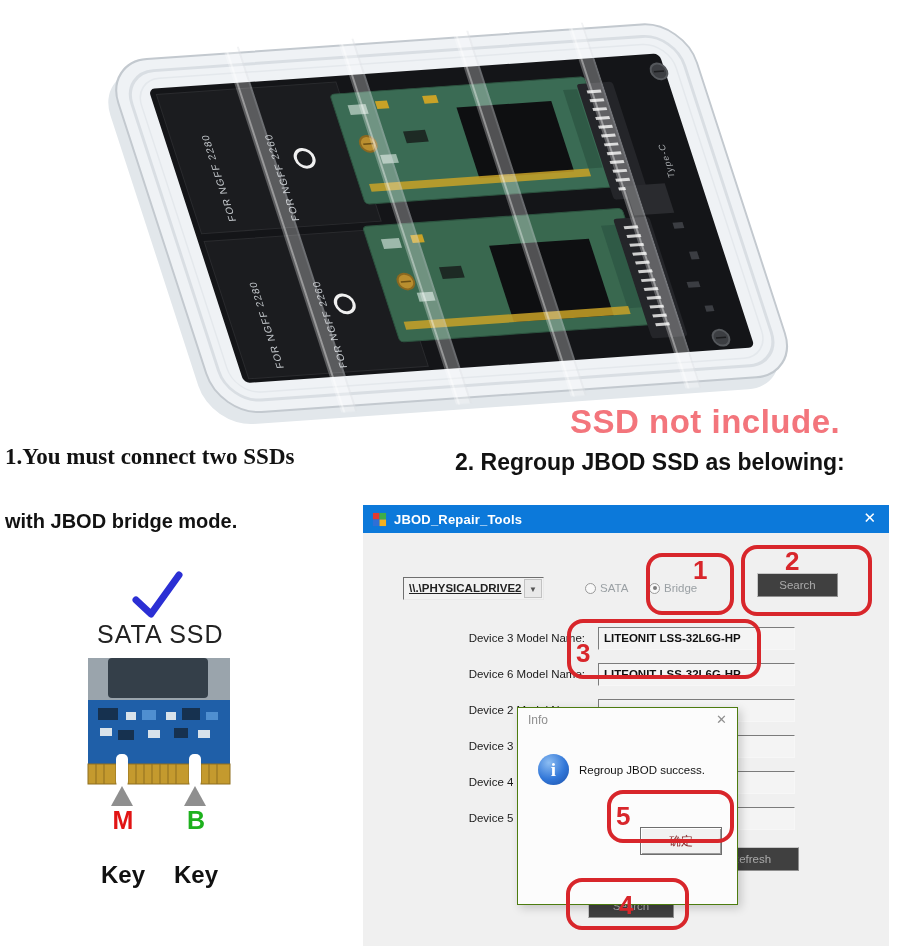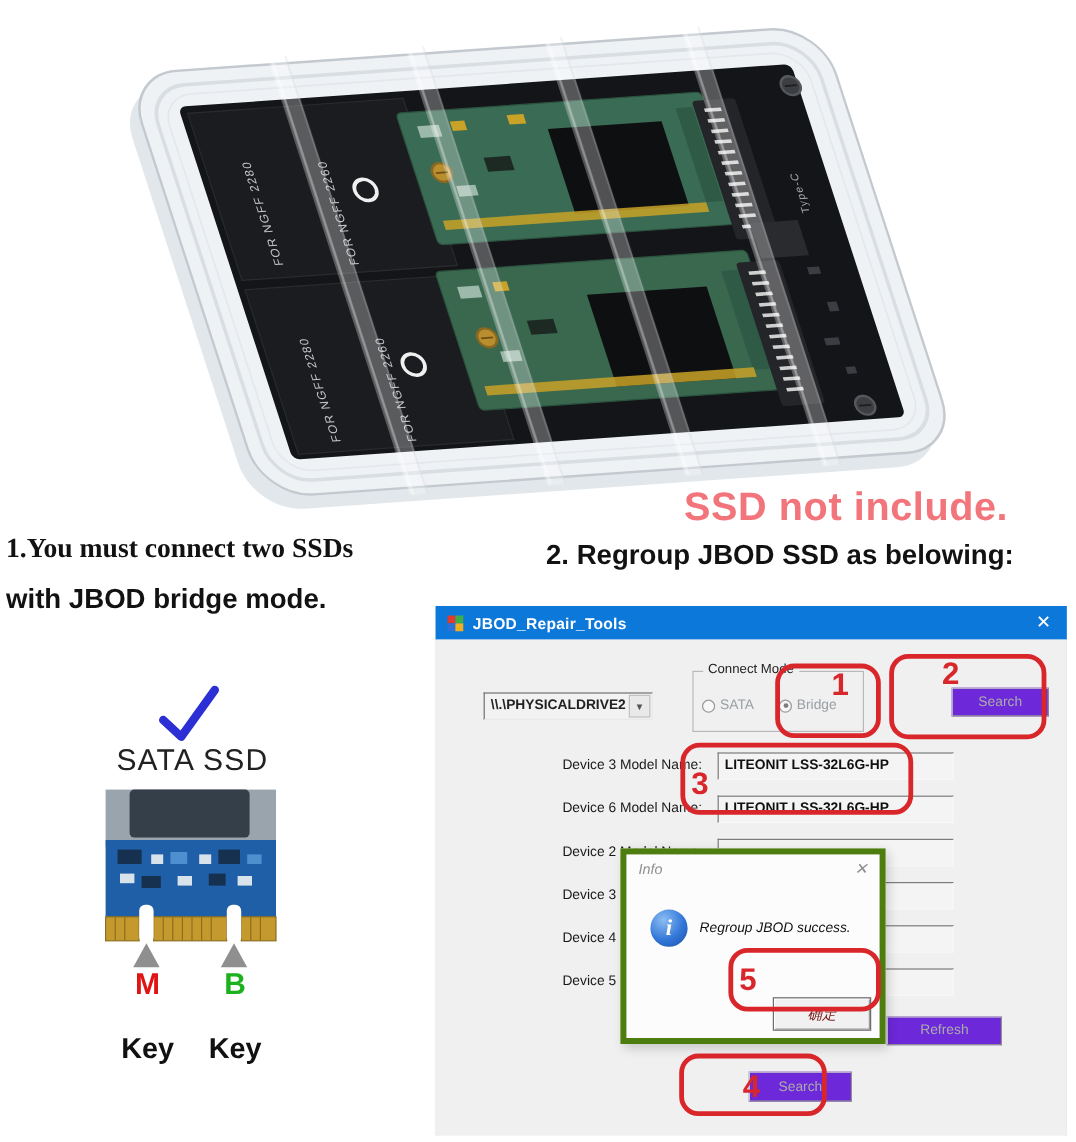--- a/index.html
+++ b/index.html
@@ -3,21 +3,21 @@
 <meta charset="utf-8">
 <style>
   * { margin:0; padding:0; box-sizing:border-box; }
   html,body { width:897px; height:952px; background:#ffffff; overflow:hidden;
               font-family:"Liberation Sans", sans-serif; }
   .abs { position:absolute; }
 
   
   .note { position:absolute; left:570px; top:403px; font-size:33px; font-weight:bold; color:#f3757c; letter-spacing:0.5px; }
   .h1a  { position:absolute; left:5px;  top:444px; font-size:23px; font-weight:bold; color:#121212;font-family:Liberation Serif, serif; }
-  .h1b  { position:absolute; left:5px;  top:486px; font-size:23px; font-weight:bold; color:#121212; }
+  .h1b  { position:absolute; left:5px;  top:510px; font-size:20px; font-weight:bold; color:#121212; }
   .h2   { position:absolute; left:455px; top:449px; font-size:23px; font-weight:bold; color:#121212; }
 
   
   .sata-title { position:absolute; left:97px; top:620px; font-size:25px; color:#222; letter-spacing:1px;text-align:right; }
   .tri { position:absolute; width:0; height:0; border-left:11px solid transparent;
          border-right:11px solid transparent; border-bottom:20px solid #8f8f8f; }
   .klM { position:absolute; left:108px; top:806px; width:30px; text-align:center; font-size:25px; font-weight:bold; color:#e11414; }
   .klB { position:absolute; left:181px; top:806px; width:30px; text-align:center; font-size:25px; font-weight:bold; color:#1db11d; }
   .key { position:absolute; top:833px; width:60px; text-align:center; font-size:24px; font-weight:bold; color:#111;margin-top:28px; }
 
@@ -26,46 +26,46 @@
          background:#f0f0f0; border:2px solid #cfe3f2; border-top:none; }
   .titlebar { position:absolute; left:-2px; top:0; width:526px; height:28px; background:#0c79da;
               display:flex; align-items:center; color:#fff; }
   .titlebar .ticon { width:15px; height:15px; margin-left:9px; }
   .titlebar .ttext { margin-left:7px; font-size:13px; font-weight:bold; letter-spacing:0.2px; }
   .titlebar .tclose { position:absolute; right:13px; top:4px; font-size:15px; color:#fff; cursor:default; }
   .client { position:absolute; left:-2px; top:28px; width:526px; height:413px; background:#f0f0f0; }
 
   .combo { position:absolute; left:40px; top:44px; width:141px; height:23px; background:#f2f2f2;
            border:1px solid; border-color:#6f6f6f #e9e9e9 #e9e9e9 #6f6f6f;
-           font-size:11.5px; font-weight:bold; color:#222; line-height:21px; padding-left:5px; }
+           font-size:11.5px; font-weight:bold; color:#222; line-height:21px; padding-left:5px;text-decoration:underline; }
   .combo .dd { position:absolute; right:1px; top:1px; width:18px; height:19px; background:#e9e9e9;
                border:1px solid #c2c2c2; text-align:center; font-size:8px; color:#555; line-height:19px; }
 
   .groupbox { position:absolute; left:214px; top:26px; width:143px; height:51px;
               border:1px solid #b9b9b9; }
   .groupbox .legend { position:absolute; left:8px; top:-8px; background:#f0f0f0; padding:0 4px;
                       font-size:11px; color:#222; }
   .radio { position:absolute; display:flex; align-items:center; color:#9aa0a4; font-size:11.5px; }
   .rdot { width:11px; height:11px; border-radius:50%; border:1px solid #9a9a9a; background:#f8f8f8;
           margin-right:4px; position:relative; }
   .rdot.on::after { content:""; position:absolute; left:2.5px; top:2.5px; width:4px; height:4px;
                     border-radius:50%; background:#7d7d7d; }
 
-  .btn { position:absolute; background:#6d28d9; border:1px solid;
+  .btn { position:absolute; background:#404040; border:1px solid;
          border-color:#c6c6c6 #8f8f8f #8f8f8f #c6c6c6; font-size:11.5px; color:#ababab;
-         display:flex; align-items:center; justify-content:center;margin-left:36px; }
+         display:flex; align-items:center; justify-content:center; }
 
   .rowlabel { position:absolute; left:78px; width:144px; text-align:right; font-size:11.5px; color:#1a1a1a; }
   .field { position:absolute; left:235px; height:23px; background:#f4f4f4;
            border:1px solid; border-color:#7b7b7b #f7f7f7 #f7f7f7 #7b7b7b;
            font-size:11.5px; font-weight:bold; color:#101010; line-height:21px; padding-left:5px; }
 
   
-  .dlg { position:absolute; left:154px; top:174px; width:221px; height:163px; background:#fcfcfc;
-         border:5px solid #4d7c0f; box-shadow:3px 3px 9px rgba(0,0,0,0.18); z-index:30;font-style:italic; }
+  .dlg { position:absolute; left:154px; top:174px; width:221px; height:198px; background:#fcfcfc;
+         border:1px solid #4d7c0f; box-shadow:3px 3px 9px rgba(0,0,0,0.18); z-index:30; }
   .dlg .dtitle { position:absolute; left:10px; top:5px; font-size:12px; color:#8f8f8f; }
   .dlg .dclose { position:absolute; right:10px; top:4px; font-size:13px; color:#8f8f8f; }
   .dlg .dicon { position:absolute; left:20px; top:46px; width:31px; height:31px; border-radius:50%;
                 background:radial-gradient(circle at 35% 28%, #8cbdf2, #3277d8 55%, #1b4fa8);
                 color:#fff; font-family:"Liberation Serif", serif; font-weight:bold; font-size:19px;
                 display:flex; align-items:center; justify-content:center; }
   .dlg .dmsg { position:absolute; left:61px; top:56px; font-size:11.5px; color:#111; }
   .dlg .okbtn { position:absolute; left:122px; top:119px; width:82px; height:28px; background:#f1f1f1;
                 border:1px solid #6e6e6e; box-shadow:inset 1px 1px 0 #ffffff, inset -1px -1px 0 #9a9a9a;
                 font-size:12px; color:#7f1d1d; display:flex; align-items:center; justify-content:center; }
@@ -250,23 +250,20 @@
     <span class="tclose">✕</span>
   </div>
 
   <div class="client">
 
     <div class="combo">
       <span>\\.\PHYSICALDRIVE2</span>
       <span class="dd">▼</span>
     </div>
 
-    <div class="groupbox">
-      <span class="legend">Connect Mode</span>
-    </div>
     <div class="radio" style="left:222px;top:49px">
       <span class="rdot"></span>
       <span>SATA</span>
     </div>
     <div class="radio" style="left:286px;top:49px">
       <span class="rdot on"></span>
       <span>Bridge</span>
     </div>
 
     <div class="btn" style="left:394px;top:40px;width:81px;height:24px">Search</div>

